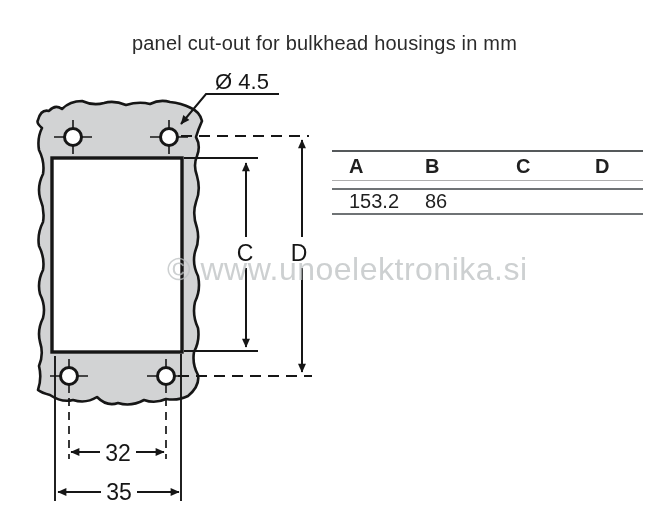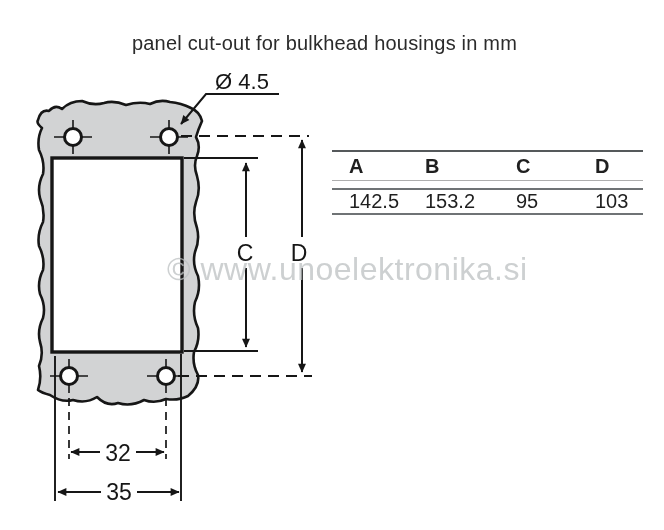--- a/index.html
+++ b/index.html
@@ -129,23 +129,21 @@
     <div class="trow head">
       <div class="tcell">A</div>
       <div class="tcell">B</div>
       <div class="tcell">C</div>
       <div class="tcell">D</div>
     </div>
     <div class="rule thin"></div>
     <div class="spacer"></div>
     <div class="rule"></div>
     <div class="trow vals">
-      <div class="tcell">142.5</div>
       <div class="tcell">153.2</div>
-      <div class="tcell">95</div>
-      <div class="tcell">103</div>
+      <div class="tcell">86</div>
     </div>
     <div class="rule"></div>
   </div>
 
   <div class="watermark">© www.unoelektronika.si</div>
 
 </div>
 
 </body></html>

